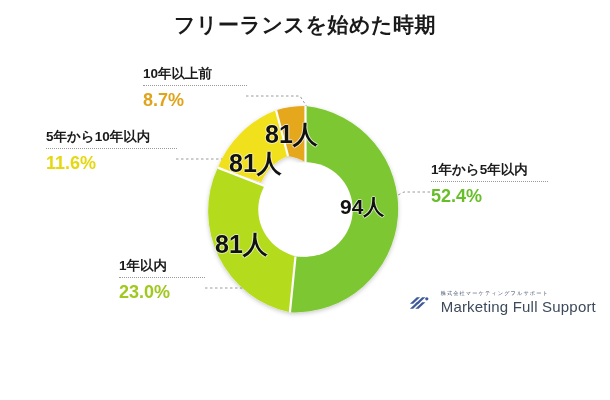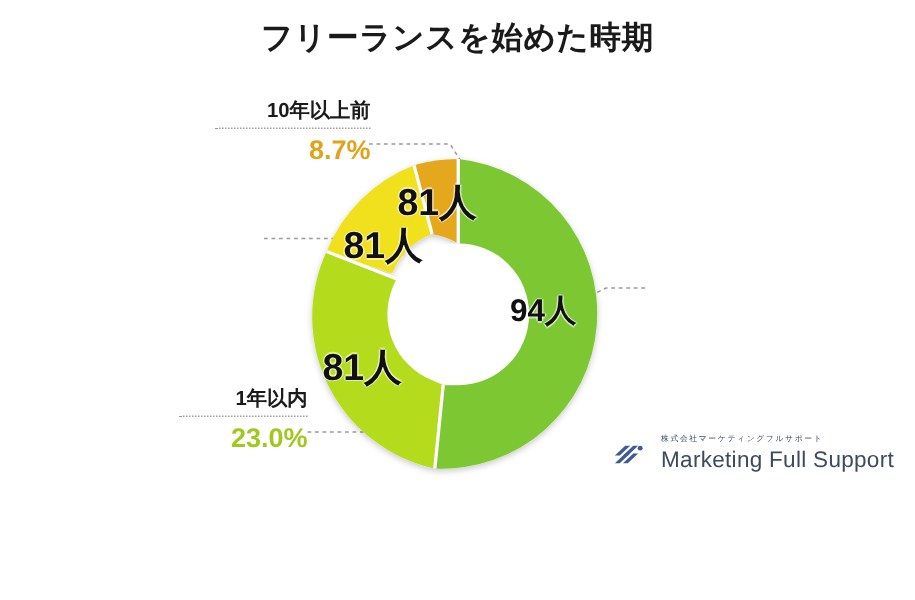--- a/index.html
+++ b/index.html
@@ -62,21 +62,21 @@
     width:100%;
   }
   .callout .cl-pct{
     font-size:18px;
     font-weight:bold;
     line-height:1.35;
     padding-top:2px;
     text-align:center;
   }
   .callout.align-right .cl-name,
-  .callout.align-right .cl-pct{ text-align:right; }
+  .callout.align-right .cl-pct{ text-align:left; }
 
   
   .leaders{
     position:absolute; left:0; top:0;
     width:610px; height:400px;
     pointer-events:none;
   }
 
   
   .logo-block{
@@ -159,27 +159,37 @@
 
     <div class="slice-value" style="left:72px; top:21px;">81人</div>
   </div>
 
   <div class="callout align-right" style="left:143px; top:66px; width:104px;">
     <div class="cl-name">10年以上前</div>
     <div class="cl-rule"></div>
     <div class="cl-pct" style="color:#E0A41A;">8.7%</div>
   </div>
 
+  <div class="callout align-right" style="left:46px; top:129px; width:131px;">
+    <div class="cl-name">5年から10年以内</div>
+    <div class="cl-rule"></div>
+    <div class="cl-pct" style="color:#E6D80F;">11.6%</div>
+  </div>
 
   <div class="callout align-right" style="left:119px; top:258px; width:86px;">
     <div class="cl-name">1年以内</div>
     <div class="cl-rule"></div>
     <div class="cl-pct" style="color:#A0C81E;">23.0%</div>
   </div>
 
+  <div class="callout align-right" style="left:431px; top:162px; width:117px;">
+    <div class="cl-name">1年から5年以内</div>
+    <div class="cl-rule"></div>
+    <div class="cl-pct" style="color:#68BE28;">52.4%</div>
+  </div>
 
   <div class="logo-block">
     <svg class="logo-mark" viewBox="0 0 24 24">
       <g fill="#3F5A96">
         <polygon points="2,13.2 9.2,6.4 12.6,6.4 5.4,13.2"></polygon>
         <polygon points="2,18.6 9.2,11.8 12.6,11.8 5.4,18.6"></polygon>
         <polygon points="7.6,18.6 14.8,11.8 18.2,11.8 11,18.6"></polygon>
         <polygon points="7.6,13.2 14.8,6.4 18.2,6.4 11,13.2"></polygon>
         <circle cx="19.6" cy="8.1" r="1.7"></circle>
       </g>

